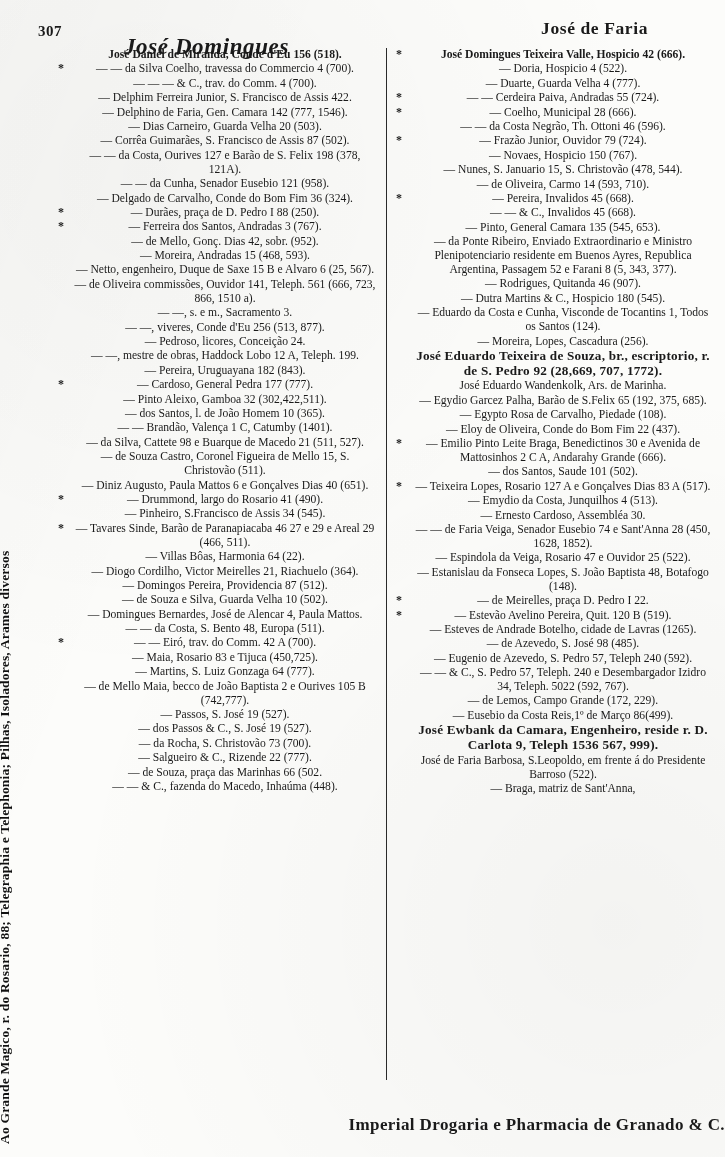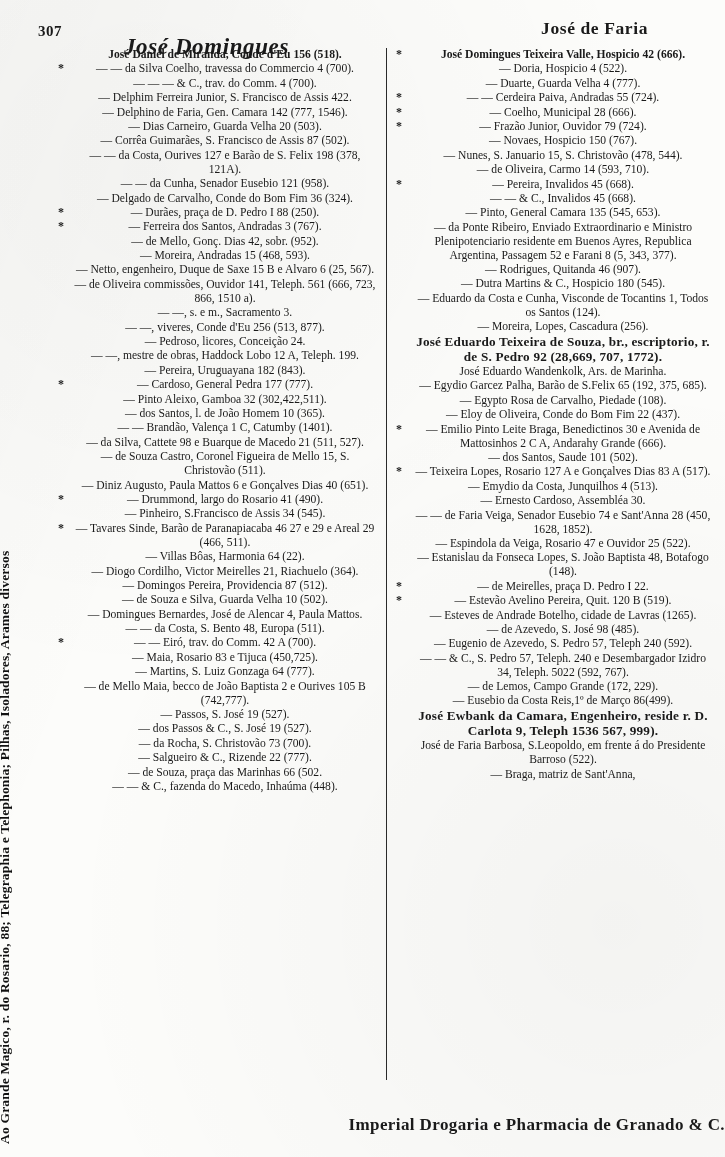--- a/index.html
+++ b/index.html
@@ -214,20 +214,21 @@
         <div class="entry"><span>— Salgueiro &amp; C., Rizende 22 (777).</span></div>
         <div class="entry"><span>— de Souza, praça das Marinhas 66 (502.</span></div>
         <div class="entry"><span>— — &amp; C., fazenda do Macedo, Inhaúma (448).</span></div>
       </div>
     <div class="col col-right">
         <div class="entry head"><span class="star">*</span><span class="bold">José Domingues Teixeira Valle, Hospicio 42 (666).</span></div>
         <div class="entry"><span>— Doria, Hospicio 4 (522).</span></div>
         <div class="entry"><span>— Duarte, Guarda Velha 4 (777).</span></div>
         <div class="entry"><span class="star">*</span><span>— — Cerdeira Paiva, Andradas 55 (724).</span></div>
         <div class="entry"><span class="star">*</span><span>— Coelho, Municipal 28 (666).</span></div>
+        <div class="entry"><span>— — da Costa Negrão, Th. Ottoni 46 (596).</span></div>
         <div class="entry"><span class="star">*</span><span>— Frazão Junior, Ouvidor 79 (724).</span></div>
         <div class="entry"><span>— Novaes, Hospicio 150 (767).</span></div>
         <div class="entry"><span>— Nunes, S. Januario 15, S. Christovão (478, 544).</span></div>
         <div class="entry"><span>— de Oliveira, Carmo 14 (593, 710).</span></div>
         <div class="entry"><span class="star">*</span><span>— Pereira, Invalidos 45 (668).</span></div>
         <div class="entry"><span>— — &amp; C., Invalidos 45 (668).</span></div>
         <div class="entry"><span>— Pinto, General Camara 135 (545, 653).</span></div>
         <div class="entry"><span>— da Ponte Ribeiro, Enviado Extraordinario e Ministro Plenipotenciario residente em Buenos Ayres, Republica Argentina, Passagem 52 e Farani 8 (5, 343, 377).</span></div>
         <div class="entry"><span>— Rodrigues, Quitanda 46 (907).</span></div>
         <div class="entry"><span>— Dutra Martins &amp; C., Hospicio 180 (545).</span></div>

